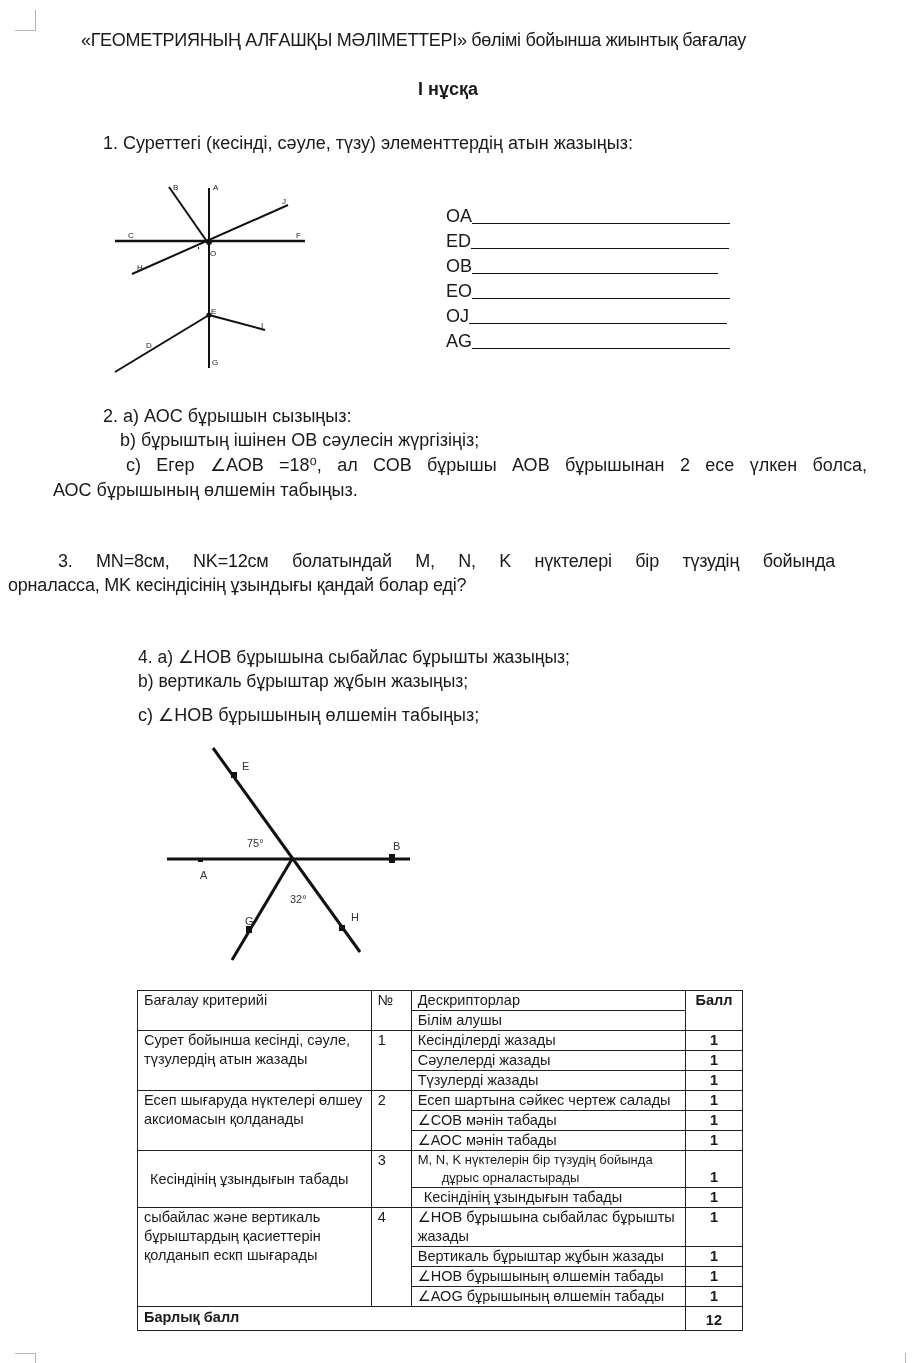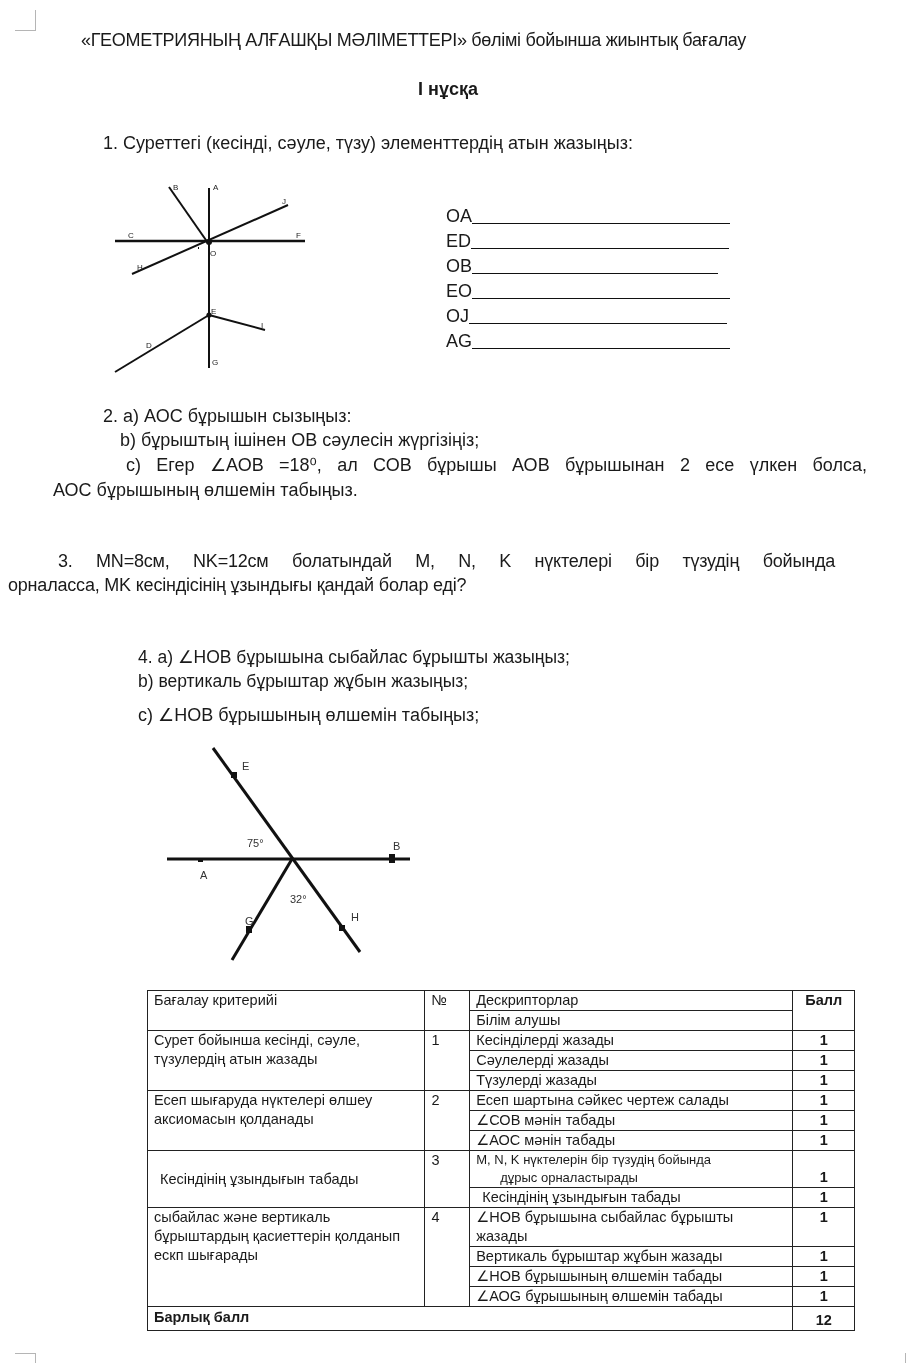--- a/index.html
+++ b/index.html
@@ -8,21 +8,21 @@
   .abs { position: absolute; }
   .corner { position: absolute; border-color: #b5b5b5; border-style: solid; width: 20px; height: 20px; }
   .title { left: 0; width: 781px; top: 30px; text-align: center; font-size: 18px; letter-spacing: -0.3px; margin-left: 23px; }
   .variant { left: 0; width: 896px; top: 79px; text-align: center; font-size: 18px; font-weight: bold; }
   .q { font-size: 18px; line-height: 24px; white-space: nowrap; }
   .answers { left: 446px; top: 201px; font-size: 18px; }
   .ans-row { height: 25px; display: flex; align-items: flex-end; }
   .ans-label { line-height: 20px; }
   .ans-line { border-bottom: 1.8px solid #111; height: 16px; margin-bottom: 2px; }
   .justify { text-align: justify; text-align-last: justify; }
-  table.crit { position: absolute; left: 147px; top: 990px; width: 708px; border-collapse: collapse;
+  table.crit { position: absolute; left: 137px; top: 990px; width: 606px; border-collapse: collapse;
                font-size: 14.5px; line-height: 19px; }
   table.crit td { border: 1.3px solid #222; padding: 0 6px; vertical-align: top; }
   .bold { font-weight: bold; }
   .c { text-align: center; }
   .pt { text-align: center; font-weight: bold; vertical-align: bottom !important; }
 </style>
 </head>
 <body>
 
 <div class="corner" style="left:15px; top:10px; border-width:0 1px 1px 0;"></div>

